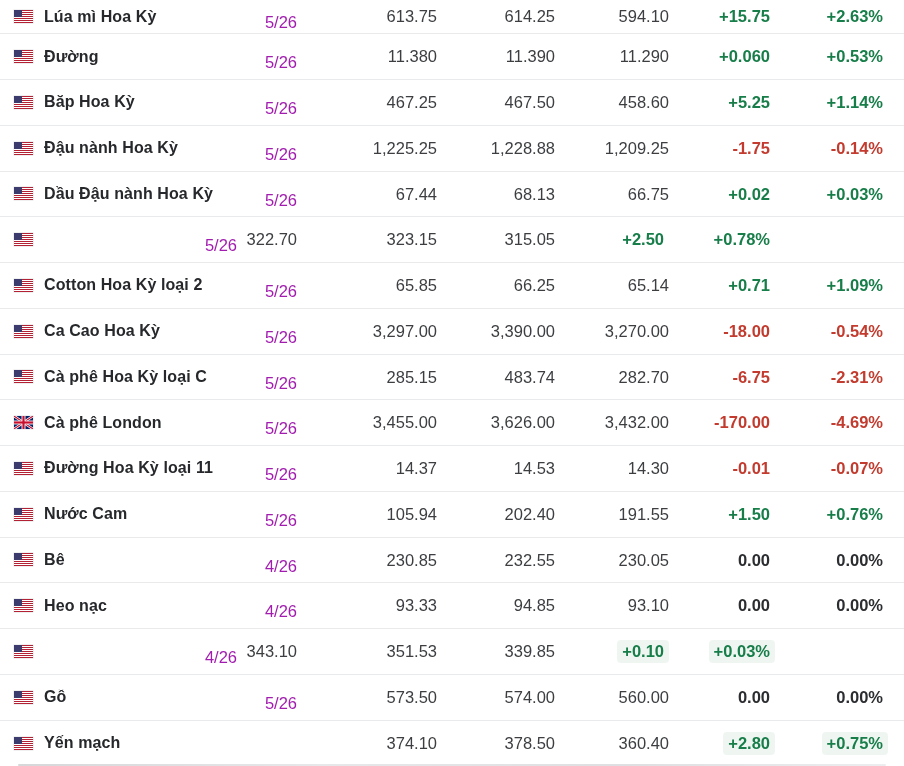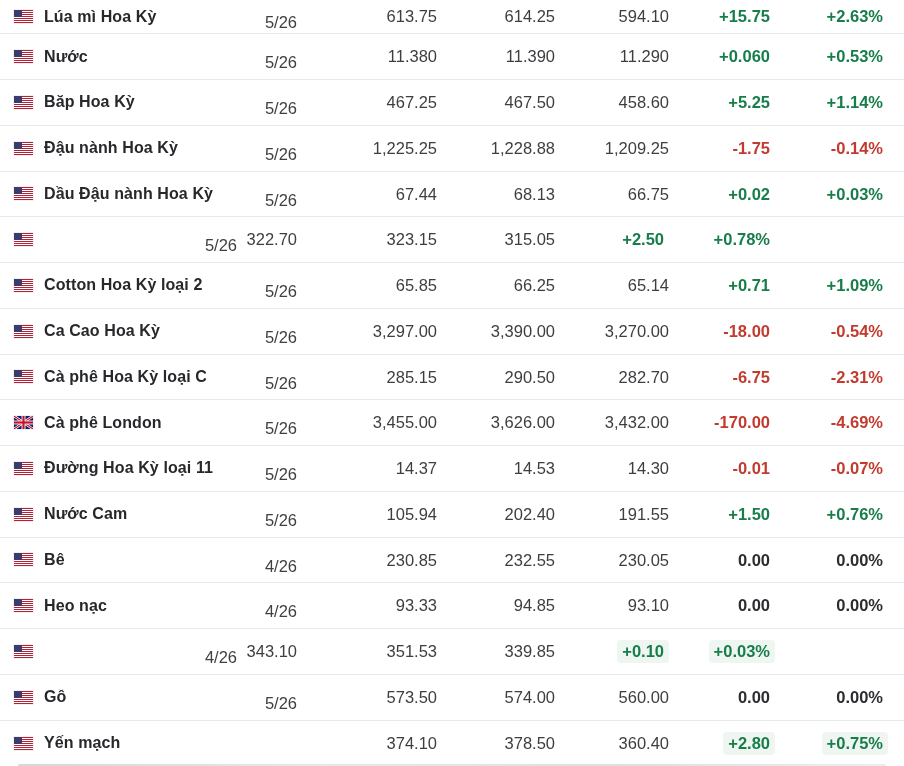--- a/index.html
+++ b/index.html
@@ -24,21 +24,21 @@
   .row.first{height:34.25px;}
   .row.last{border-bottom:none;}
   .cell{box-sizing:border-box;line-height:1;white-space:nowrap;}
   .flag-cell{display:flex;align-items:center;padding-left:14px;}
   .flag{width:19px;height:13px;display:block;box-shadow:0 0 0 .5px rgba(0,0,0,.12);}
   .name{
     font-size:16px;font-weight:700;color:#26282b;letter-spacing:.1px;
     overflow:hidden;text-overflow:ellipsis;
   }
   .num{font-size:16.5px;color:#3c3e41;text-align:right;}
-  .month{color:#404040;margin-top:12px;}
+  .month{color:#a21caf;margin-top:12px;}
   .chg{font-weight:700;}
   .chg .pill{display:inline-block;padding:3px 5px;border-radius:4px;text-align:center;}
   .pill.up{color:var(--up,#177d49);}
   .pill.down{color:var(--down,#c23b2e);}
   .pill.flat{color:#2b2d30;}
   .chg.flash .pill.up{background:rgba(23,125,73,.07);}
   .bottom-artifact{
     position:absolute;left:18px;right:18px;bottom:0;height:2px;
     background:linear-gradient(90deg,#b4b7bb 0%,#d3d5d8 35%,#c2c5c9 70%,#dddfe2 100%);
     opacity:.55;border-radius:2px;pointer-events:none;
@@ -84,21 +84,21 @@
           <rect y="4" width="19" height="1"></rect>
             <rect y="6" width="19" height="1"></rect>
           <rect y="8" width="19" height="1"></rect>
             <rect y="10" width="19" height="1"></rect>
           <rect y="12" width="19" height="1"></rect>
         </g>
         <rect width="8" height="7" fill="#3c3b6e"></rect>
       </svg>
 
     </div>
-    <div class="cell name">Nước</div>
+    <div class="cell name">Đường</div>
     <div class="cell num month">5/26</div>
     <div class="cell num">11.380</div>
     <div class="cell num">11.390</div>
     <div class="cell num">11.290</div>
     <div class="cell num chg"><span class="pill up">+0.060</span></div>
     <div class="cell num chg"><span class="pill up">+0.53%</span></div>
   </div>
     <div class="row">
     <div class="cell flag-cell">
       <svg class="flag" viewBox="0 0 19 13" xmlns="http://www.w3.org/2000/svg">
@@ -261,21 +261,21 @@
             <rect y="10" width="19" height="1"></rect>
           <rect y="12" width="19" height="1"></rect>
         </g>
         <rect width="8" height="7" fill="#3c3b6e"></rect>
       </svg>
 
     </div>
     <div class="cell name">Cà phê Hoa Kỳ loại C</div>
     <div class="cell num month">5/26</div>
     <div class="cell num">285.15</div>
-    <div class="cell num">290.50</div>
+    <div class="cell num">483.74</div>
     <div class="cell num">282.70</div>
     <div class="cell num chg"><span class="pill down">-6.75</span></div>
     <div class="cell num chg"><span class="pill down">-2.31%</span></div>
   </div>
     <div class="row">
     <div class="cell flag-cell">
 
       <svg class="flag" viewBox="0 0 19 13" xmlns="http://www.w3.org/2000/svg">
         <rect width="19" height="13" fill="#012169"></rect>
         <path d="M0,0 L19,13 M19,0 L0,13" stroke="#ffffff" stroke-width="2.6"></path>

